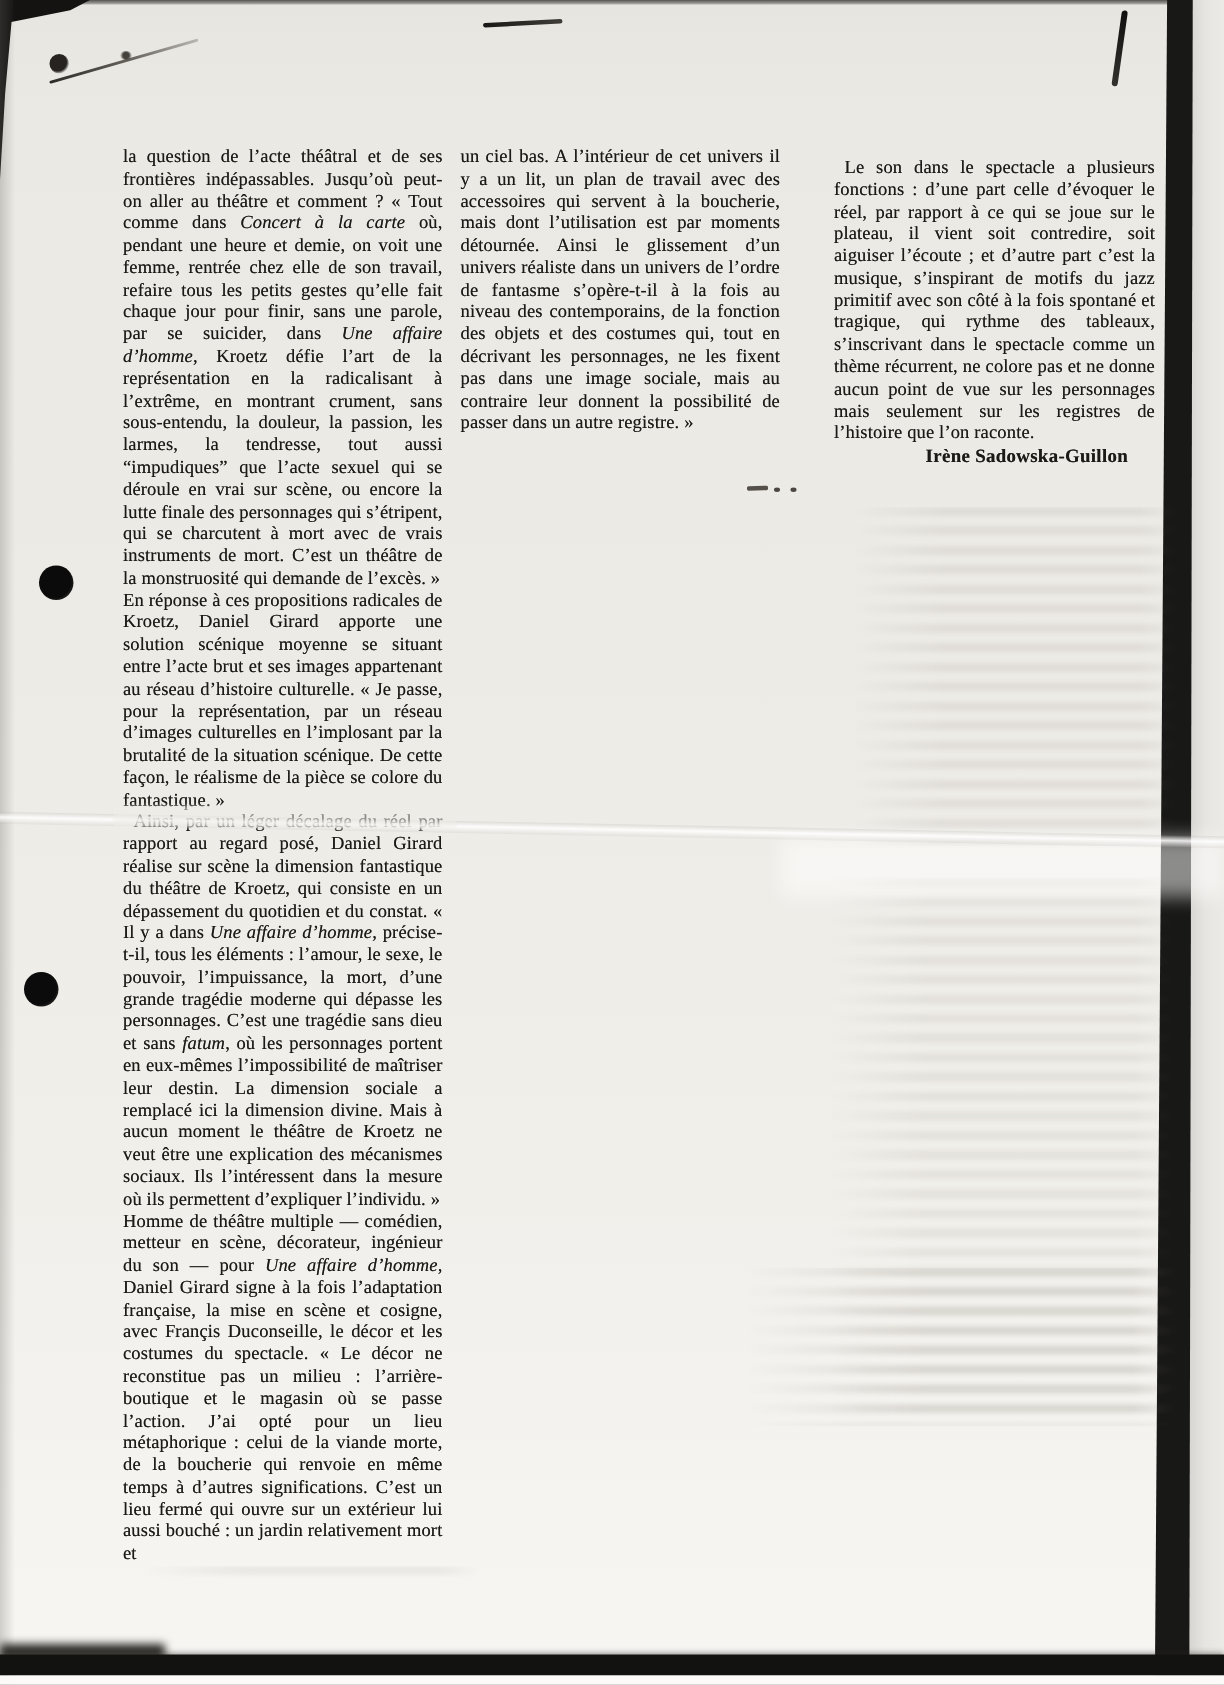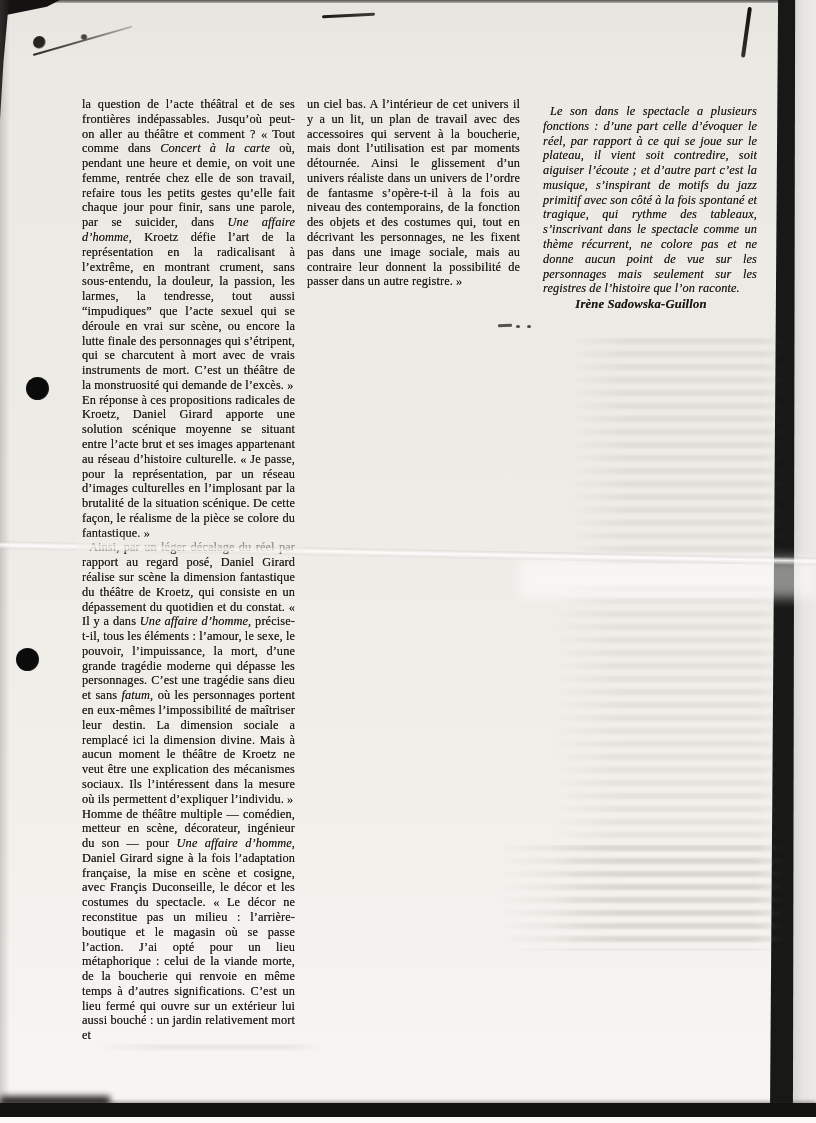--- a/index.html
+++ b/index.html
@@ -61,24 +61,24 @@
     transform:rotate(-2deg); border-radius:1px; }
   .ink-dot { position:absolute; width:4px; height:3px; background:#4b463f; border-radius:50%; }
   .ink-dot-1 { left:516px; top:325px; }
   .ink-dot-2 { left:527px; top:325px; }
   
   .column { position:absolute; top:97px; width:213px; z-index:10; color:#1c1a17;
     font-size:12.35px; line-height:14.78px; text-align:justify; letter-spacing:.1px;
     text-shadow:0 0 .4px rgba(30,28,24,.7); }
   .col-1 { left:82px; }
   .col-2 { left:307px; }
-  .col-3 { left:543px; top:104px; width:214px;font-style:italic; }
+  .col-3 { left:556px; top:104px; width:214px; }
   p.para { margin:0; padding:0; }
   p.para.indent { text-indent:7px; }
-  .byline { margin:1px 0 0 0; font-weight:bold; text-align:center; padding-right:18px;
+  .byline { margin:1px 0 0 0; font-weight:bold; text-align:right; padding-right:18px;
     font-size:12.6px; letter-spacing:.2px; }
 </style>
 </head>
 <body>
 
 <div class="page">
 
   <div class="top-edge"></div>
   <div class="corner-tl"></div>
   <div class="edge-strip-left"></div>

